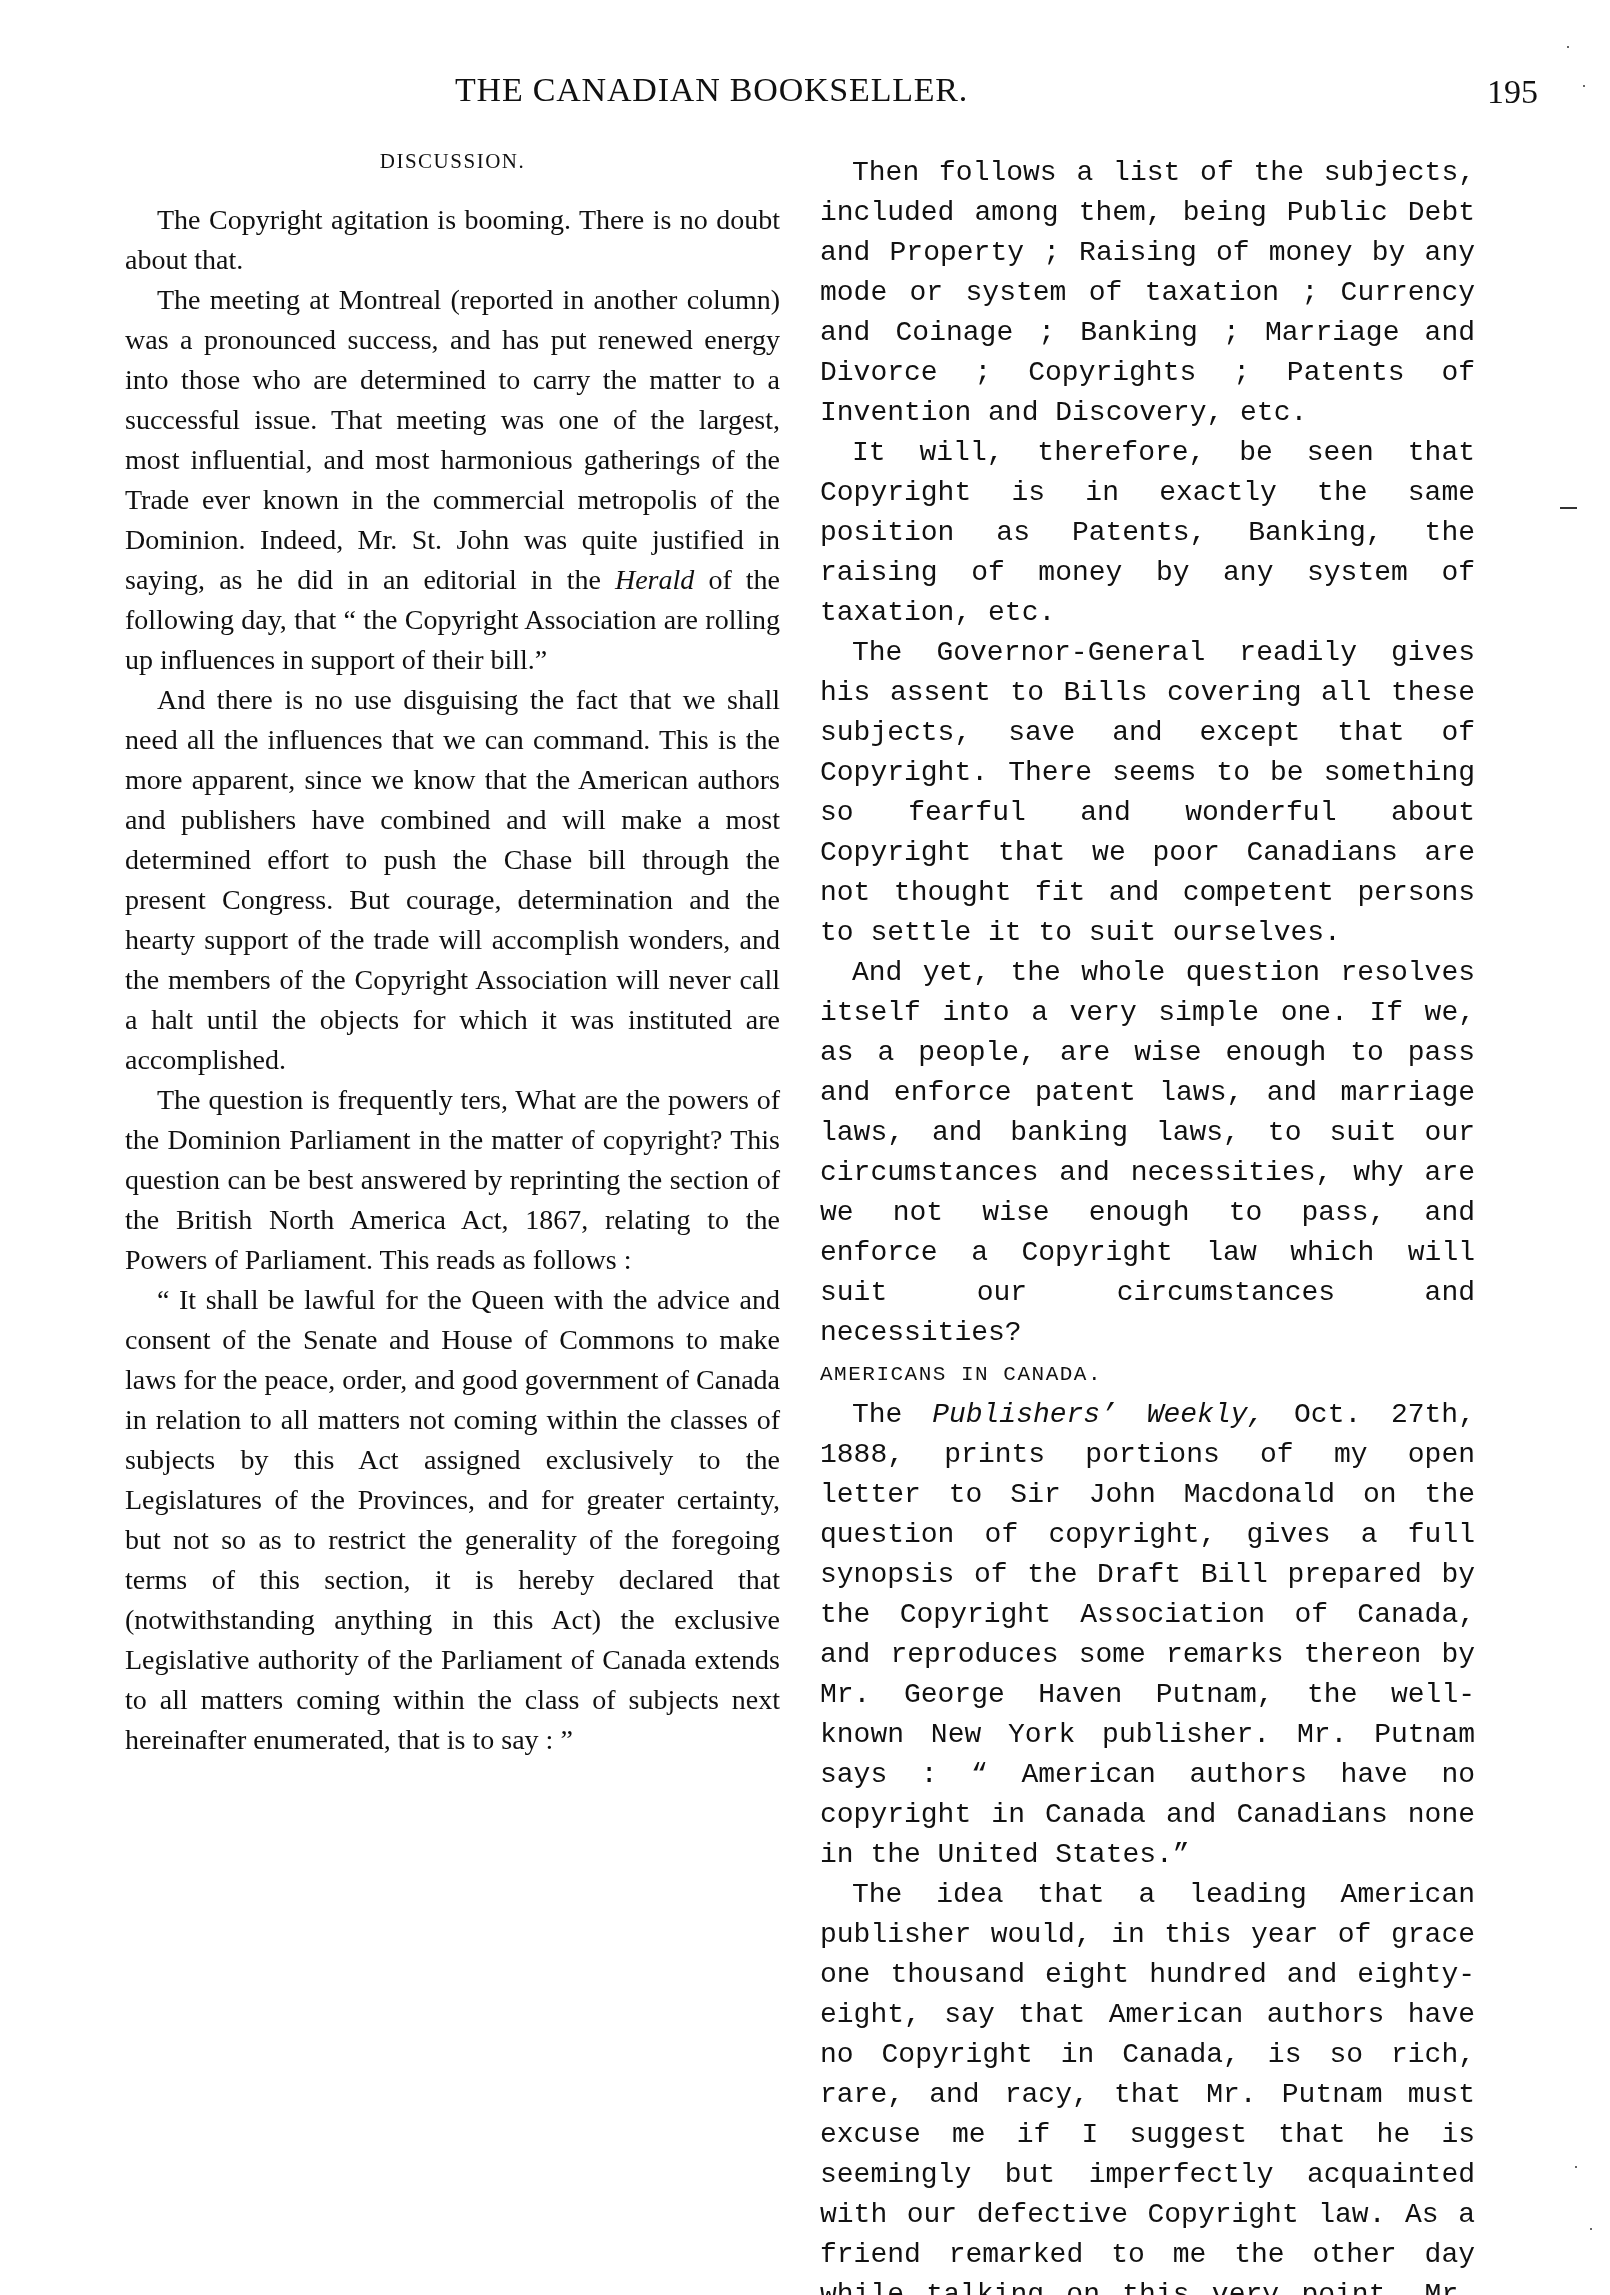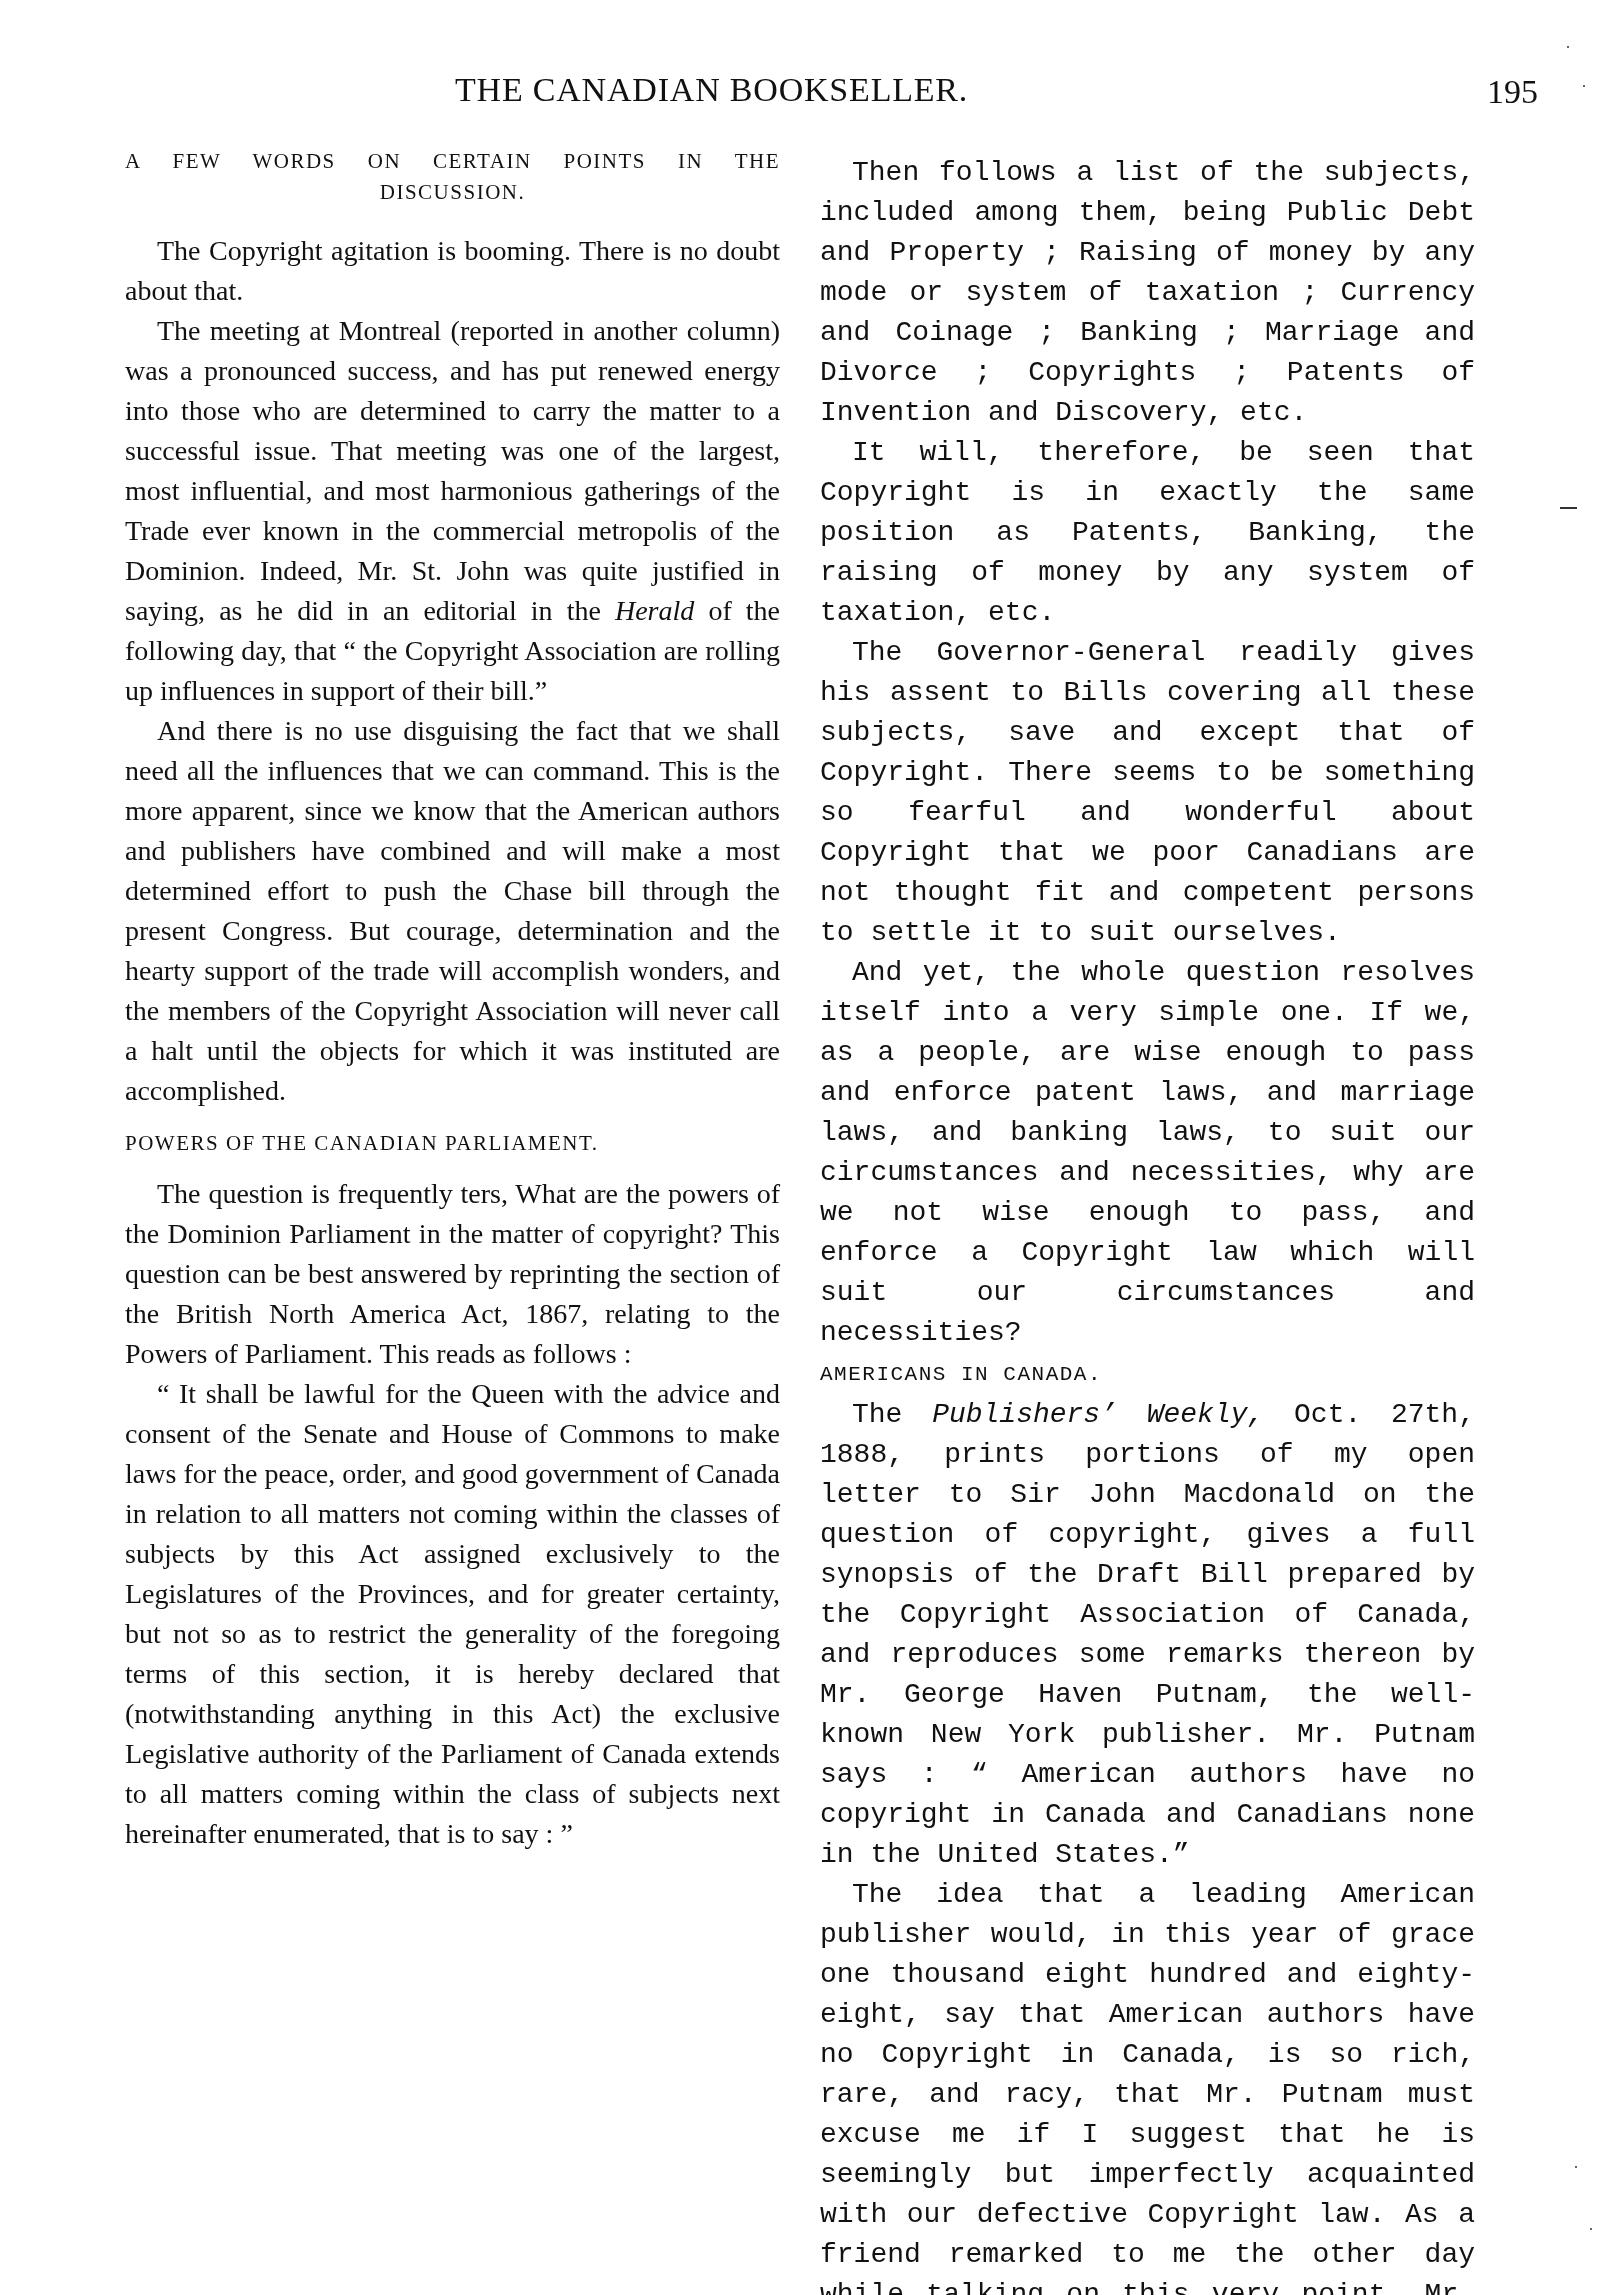--- a/index.html
+++ b/index.html
@@ -23,27 +23,25 @@
 </head>
 <body>
 
 <div class="running-head">
   <span class="journal-title">THE CANADIAN BOOKSELLER.</span>
   <span class="page-number">195</span>
 </div>
 
 <div class="col col-left">
   <div class="subtitle">
-    <span class="l1">A FEW WORDS ON CERTAIN POINTS IN THE</span>
     <span>DISCUSSION.</span>
   </div>
   <p class="para">The Copyright agitation is booming. There is no doubt about that.</p>
   <p class="para"><span>The meeting at Montreal (reported in another column) was a pronounced success, and has put renewed energy into those who are determined to carry the matter to a successful issue. That meeting was one of the largest, most influential, and most harmonious gatherings of the Trade ever known in the commercial metropolis of the Dominion. Indeed, Mr. St. John was quite justified in saying, as he did in an editorial in the</span> <em>Herald</em> <span>of the following day, that “ the Copy­right Association are rolling up influences in sup­port of their bill.”</span></p>
   <p class="para">And there is no use disguising the fact that we shall need all the influences that we can com­mand. This is the more apparent, since we know that the American authors and publishers have combined and will make a most determined effort to push the Chase bill through the present Congress. But courage, determination and the hearty support of the trade will accomplish won­ders, and the members of the Copyright Associ­ation will never call a halt until the objects for which it was instituted are accomplished.</p>
-  <div class="section-head">POWERS OF THE CANADIAN PARLIAMENT.</div>
   <p class="para">The question is frequently ters, What are the powers of the Dominion Parliament in the matter of copyright? This question can be best answered by reprinting the section of the British North America Act, 1867, relating to the Powers of Parliament. This reads as follows :</p>
   <p class="para">“ It shall be lawful for the Queen with the ad­vice and consent of the Senate and House of Commons to make laws for the peace, order, and good government of Canada in relation to all matters not coming within the classes of sub­jects by this Act assigned exclusively to the Legislatures of the Provinces, and for greater certainty, but not so as to restrict the generality of the foregoing terms of this section, it is hereby declared that (notwithstanding anything in this Act) the exclusive Legislative authority of the Parliament of Canada extends to all mat­ters coming within the class of subjects next hereinafter enumerated, that is to say : ”</p>
 </div>
 
 <div class="col col-right">
   <p class="para">Then follows a list of the subjects, included among them, being Public Debt and Property ; Raising of money by any mode or system of taxation ; Currency and Coinage ; Banking ; Marriage and Divorce ; Copyrights ; Patents of Invention and Discovery, etc.</p>
   <p class="para">It will, therefore, be seen that Copyright is in exactly the same position as Patents, Banking, the raising of money by any system of taxation, etc.</p>
   <p class="para">The Governor-General readily gives his as­sent to Bills covering all these subjects, save and except that of Copyright. There seems to be something so fearful and wonderful about Copyright that we poor Canadians are not thought fit and competent persons to settle it to suit ourselves.</p>
   <p class="para">And yet, the whole question resolves itself into a very simple one. If we, as a people, are wise enough to pass and enforce patent laws, and marriage laws, and banking laws, to suit our circumstances and necessities, why are we not wise enough to pass, and enforce a Copy­right law which will suit our circumstances and necessities?</p>
   <div class="section-head">AMERICANS IN CANADA.</div>

